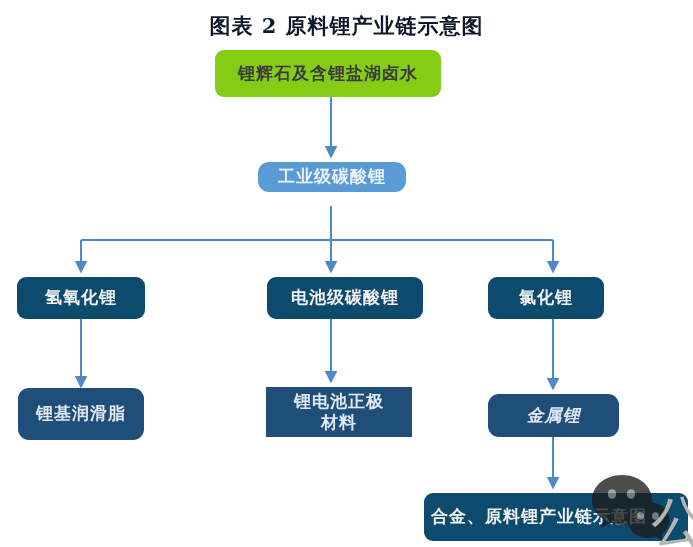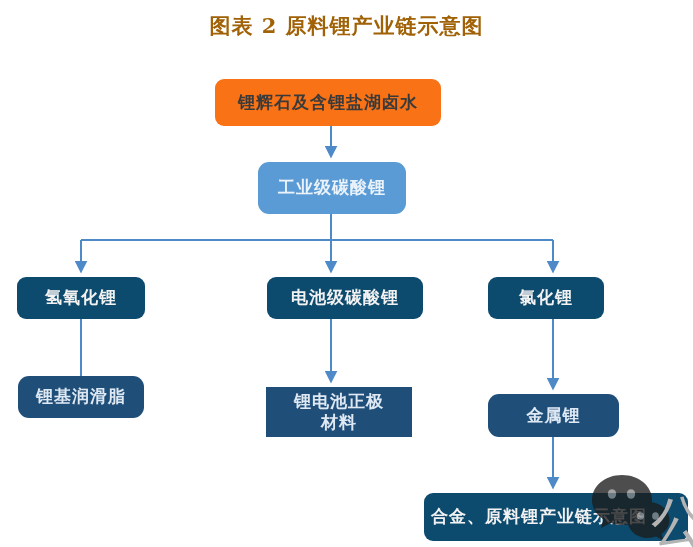--- a/index.html
+++ b/index.html
@@ -12,21 +12,21 @@
     overflow: hidden;
     font-family: "DejaVu Sans", "Liberation Sans", sans-serif;
   }
   .title {
     position: absolute;
     left: 0; top: 12px;
     width: 100%;
     text-align: center;
     font-size: 21px;
     font-weight: bold;
-    color: #a16207;
+    color: #0f172a;
     letter-spacing: 1px;
     font-family: "DejaVu Serif", "Liberation Serif", serif;
   }
   .connector-layer {
     position: absolute;
     left: 0; top: 0;
   }
   .node {
     position: absolute;
     display: flex;
@@ -35,32 +35,32 @@
     text-align: center;
     border-radius: 9px;
     font-weight: bold;
     font-size: 17px;
     letter-spacing: 1px;
     line-height: 1.25;
     white-space: pre-line;
     box-sizing: border-box;
   }
   .node-gray      { background: #0c4a6e; color: #f2f2f2; }
-  .node-gray-dark-text { background: #f97316; color: #3a3a3a; margin-top: 29px; }
+  .node-gray-dark-text { background: #84cc16; color: #3a3a3a; }
   .node-blue      { background: #5b9bd5; color: #eaf3fb; }
   .node-darkblue  { background: #1f4e79; color: #dfe9f3; }
 
   .n-source      { left: 215px; top:  50px; width: 226px; height: 47px; }
-  .n-industrial  { left: 258px; top: 162px; width: 148px; height: 52px; border-radius: 11px; }
+  .n-industrial  { left: 258px; top: 162px; width: 148px; height: 30px; border-radius: 11px; }
   .n-hydroxide   { left:  17px; top: 277px; width: 128px; height: 42px; }
   .n-battery     { left: 267px; top: 277px; width: 156px; height: 42px; }
   .n-chloride    { left: 488px; top: 277px; width: 116px; height: 42px; font-family: Liberation Serif, serif; }
-  .n-grease      { left:  18px; top: 376px; width: 126px; height: 42px; border-radius: 11px; }
+  .n-grease      { left:  18px; top: 388px; width: 126px; height: 52px; border-radius: 11px; }
   .n-cathode     { left: 266px; top: 387px; width: 146px; height: 50px; border-radius: 0; }
-  .n-metal       { left: 488px; top: 394px; width: 131px; height: 43px; border-radius: 11px; }
+  .n-metal       { left: 488px; top: 394px; width: 131px; height: 43px; border-radius: 11px; font-style: italic; }
   .n-alloy       { left: 424px; top: 493px; width: 264px; height: 48px; padding-right: 34px; }
 
   .watermark-char {
     position: absolute;
     left: 651px; top: 486px;
     font-size: 54px;
     font-weight: 400;
     color: #b4b4b4;
     font-family: "DejaVu Sans", sans-serif;
   }

